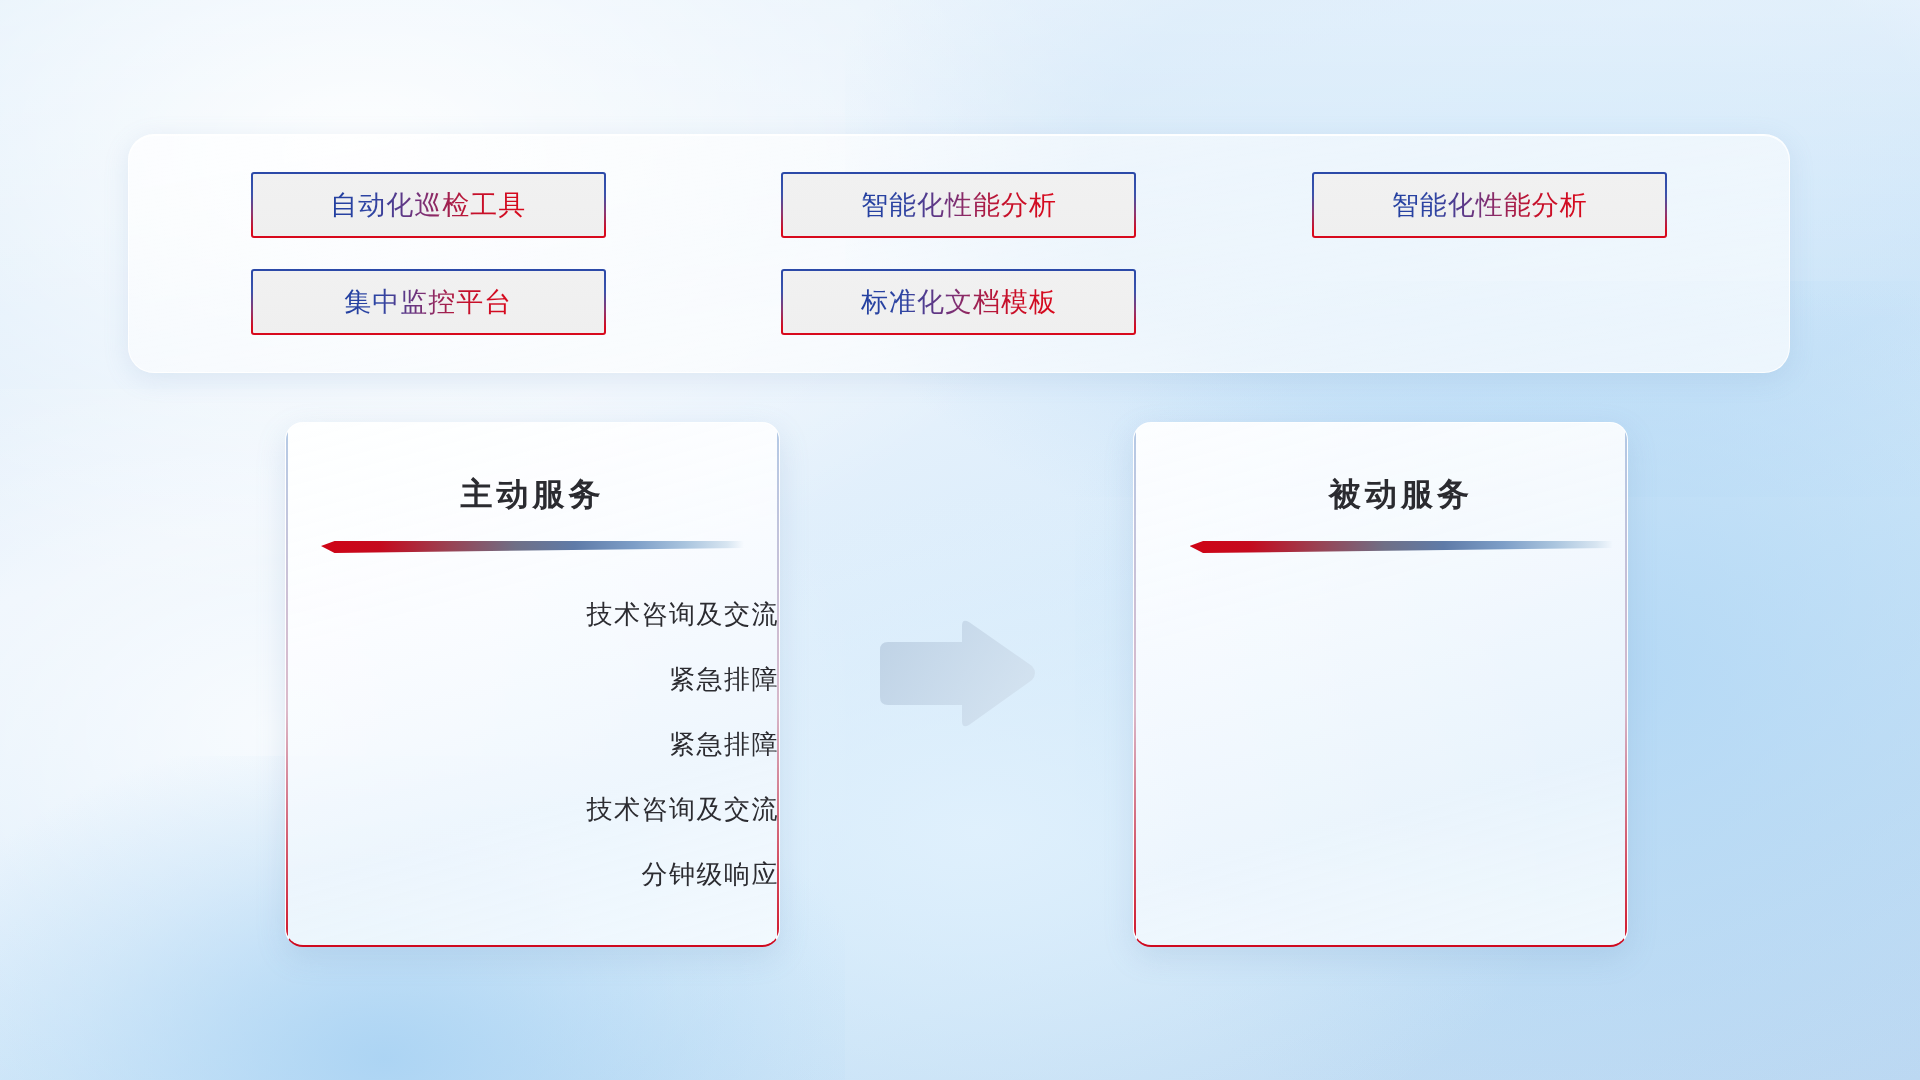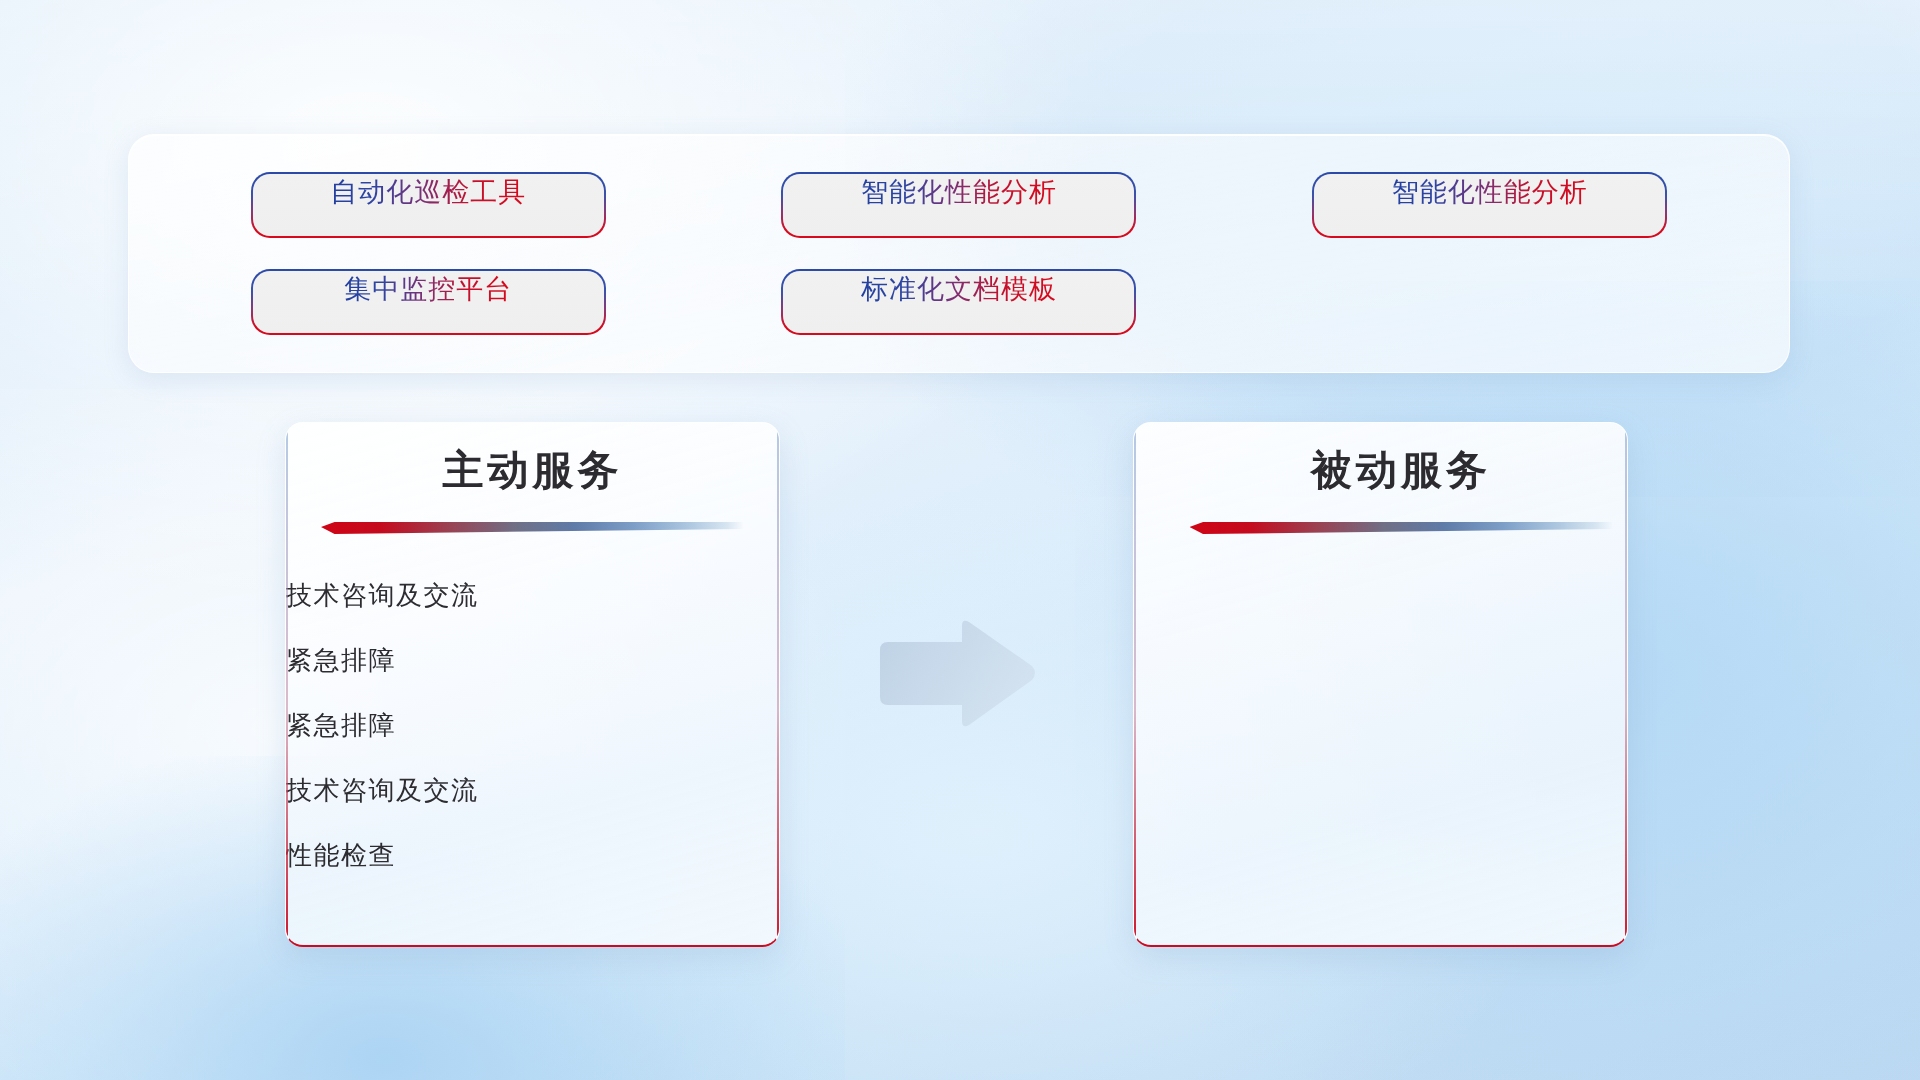--- a/index.html
+++ b/index.html
@@ -56,22 +56,22 @@
     grid-template-columns:repeat(3,1fr);
     grid-auto-rows:1fr;
     align-items:center;
     justify-items:center;
     padding:26px 34px;
     box-sizing:border-box;
     row-gap:10px;
   }
   .pill{
     width:355px;height:66px;
-    border-radius:19px;
-    display:flex;align-items:flex-start;justify-content:center;
+    border-radius:3px;
+    display:flex;align-items:center;justify-content:center;
     position:relative;
     background:#f1f1f1;
     
     border:2px solid transparent;
     background-image:
       linear-gradient(#f1f1f1,#efefef),
       linear-gradient(180deg,#2b49a8 0%,#3a52ab 34%, #8e3670 62%, #d60a1e 88%, #d8091c 100%);
     background-origin:border-box;
     background-clip:padding-box,border-box;
     box-sizing:border-box;
@@ -105,39 +105,39 @@
   }
   .card::after{
     content:"";position:absolute;right:0;top:0;width:2px;height:100%;
     background:linear-gradient(180deg, rgba(120,160,210,0.55) 0%, rgba(190,120,150,0.5) 55%, rgba(207,10,32,0.95) 100%);
   }
   #card-active{left:285px;}
   #card-passive{left:1133px;padding-left:41px;}
 
   .card-title{
     text-align:center;
-    font-size:41px;
+    font-size:32px;
     font-weight:700;
     color:#2b2b30;
     letter-spacing:4px;
-    margin-top:20px;
+    margin-top:50px;
   }
   .card-divider{
     position:relative;
     margin:24px auto 0 auto;
     width:423px;height:12px;
   }
   .card-divider .bar{
     position:absolute;left:0;top:0;width:100%;height:100%;
     background:linear-gradient(90deg,#cf0416 0%, #c50a1e 14%, #9a4152 30%, #6f6f86 46%, #5f7ba8 60%, #7d9ec7 74%, #a9c4de 86%, #d7e5f1 96%, rgba(215,229,241,0) 100%);
     clip-path:polygon(0 42%, 3.2% 0, 100% 0, 100% 58%, 3.2% 100%);
   }
   .card-list{
     margin-top:44px;
-    display:flex;flex-direction:column;align-items:flex-start;gap:30px;
+    display:flex;flex-direction:column;align-items:flex-end;gap:30px;
   }
   .card-list-item{
     font-size:26px;
     color:#2c2c31;
     letter-spacing:1.5px;
     white-space:nowrap;
   }
 
   
   #flow-arrow{
@@ -179,21 +179,21 @@
 <div class="card" id="card-active">
   <div class="card-title">主动服务</div>
   <div class="card-divider">
       <div class="bar"></div>
     </div>
   <div class="card-list">
     <div class="card-list-item">技术咨询及交流</div>
     <div class="card-list-item">紧急排障</div>
     <div class="card-list-item">紧急排障</div>
     <div class="card-list-item">技术咨询及交流</div>
-    <div class="card-list-item">性能检查</div>
+    <div class="card-list-item">分钟级响应</div>
   </div>
 </div>
 
 <div class="card" id="card-passive">
   <div class="card-title">被动服务</div>
   <div class="card-divider">
       <div class="bar"></div>
     </div>
 </div>
 

